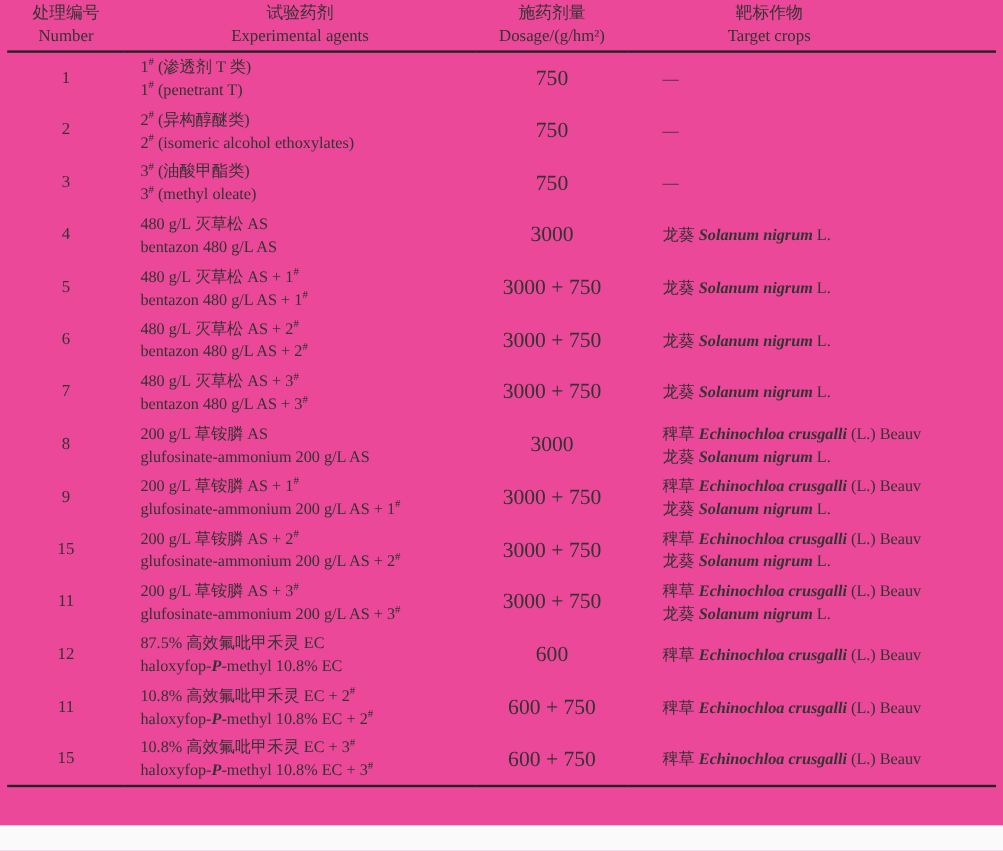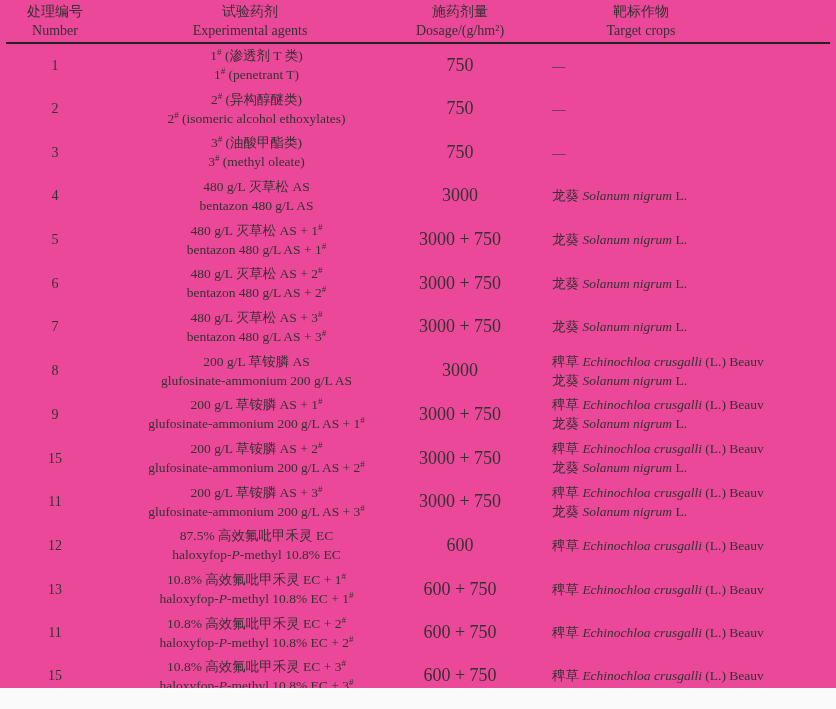--- a/index.html
+++ b/index.html
@@ -43,30 +43,30 @@
   tbody td {
     height: 43.7px;
     padding: 0;
     font-size: 13.5px;
     line-height: 19px;
     vertical-align: middle;
   }
   tbody tr:last-child td { border-bottom: 2px solid #232323; }
 
   td.c-num    { text-align: center; font-size: 14px; }
-  td.c-agents { text-align: center; padding-left: 13px; }
+  td.c-agents { text-align: left; padding-left: 13px; }
   td.c-dosage { text-align: center; font-size: 18px; }
   td.c-crops  { text-align: left; padding-left: 28px; }
 
   sup {
     font-size: 9px;
     line-height: 0;
     vertical-align: super;
   }
-  i { font-style: italic; }
+  i { font-style: italic; font-weight: bold; }
 </style>
 </head>
 <body>
 
 <div class="page">
   <table class="treatments">
     <colgroup>
       <col class="w-num">
       <col class="w-agents">
       <col class="w-dosage">
@@ -223,31 +223,20 @@
           <td class="c-agents">
             <div>87.5% 高效氟吡甲禾灵 EC</div>
             <div>haloxyfop-<i>P</i>-methyl 10.8% EC</div>
           </td>
           <td class="c-dosage">600</td>
           <td class="c-crops">
             <div>稗草 <i>Echinochloa crusgalli</i> (L.) Beauv</div>
           </td>
         </tr>
         <tr>
-          <td class="c-num">13</td>
-          <td class="c-agents">
-            <div>10.8% 高效氟吡甲禾灵 EC + 1<sup>#</sup></div>
-            <div>haloxyfop-<i>P</i>-methyl 10.8% EC + 1<sup>#</sup></div>
-          </td>
-          <td class="c-dosage">600 + 750</td>
-          <td class="c-crops">
-            <div>稗草 <i>Echinochloa crusgalli</i> (L.) Beauv</div>
-          </td>
-        </tr>
-        <tr>
           <td class="c-num">11</td>
           <td class="c-agents">
             <div>10.8% 高效氟吡甲禾灵 EC + 2<sup>#</sup></div>
             <div>haloxyfop-<i>P</i>-methyl 10.8% EC + 2<sup>#</sup></div>
           </td>
           <td class="c-dosage">600 + 750</td>
           <td class="c-crops">
             <div>稗草 <i>Echinochloa crusgalli</i> (L.) Beauv</div>
           </td>
         </tr>

